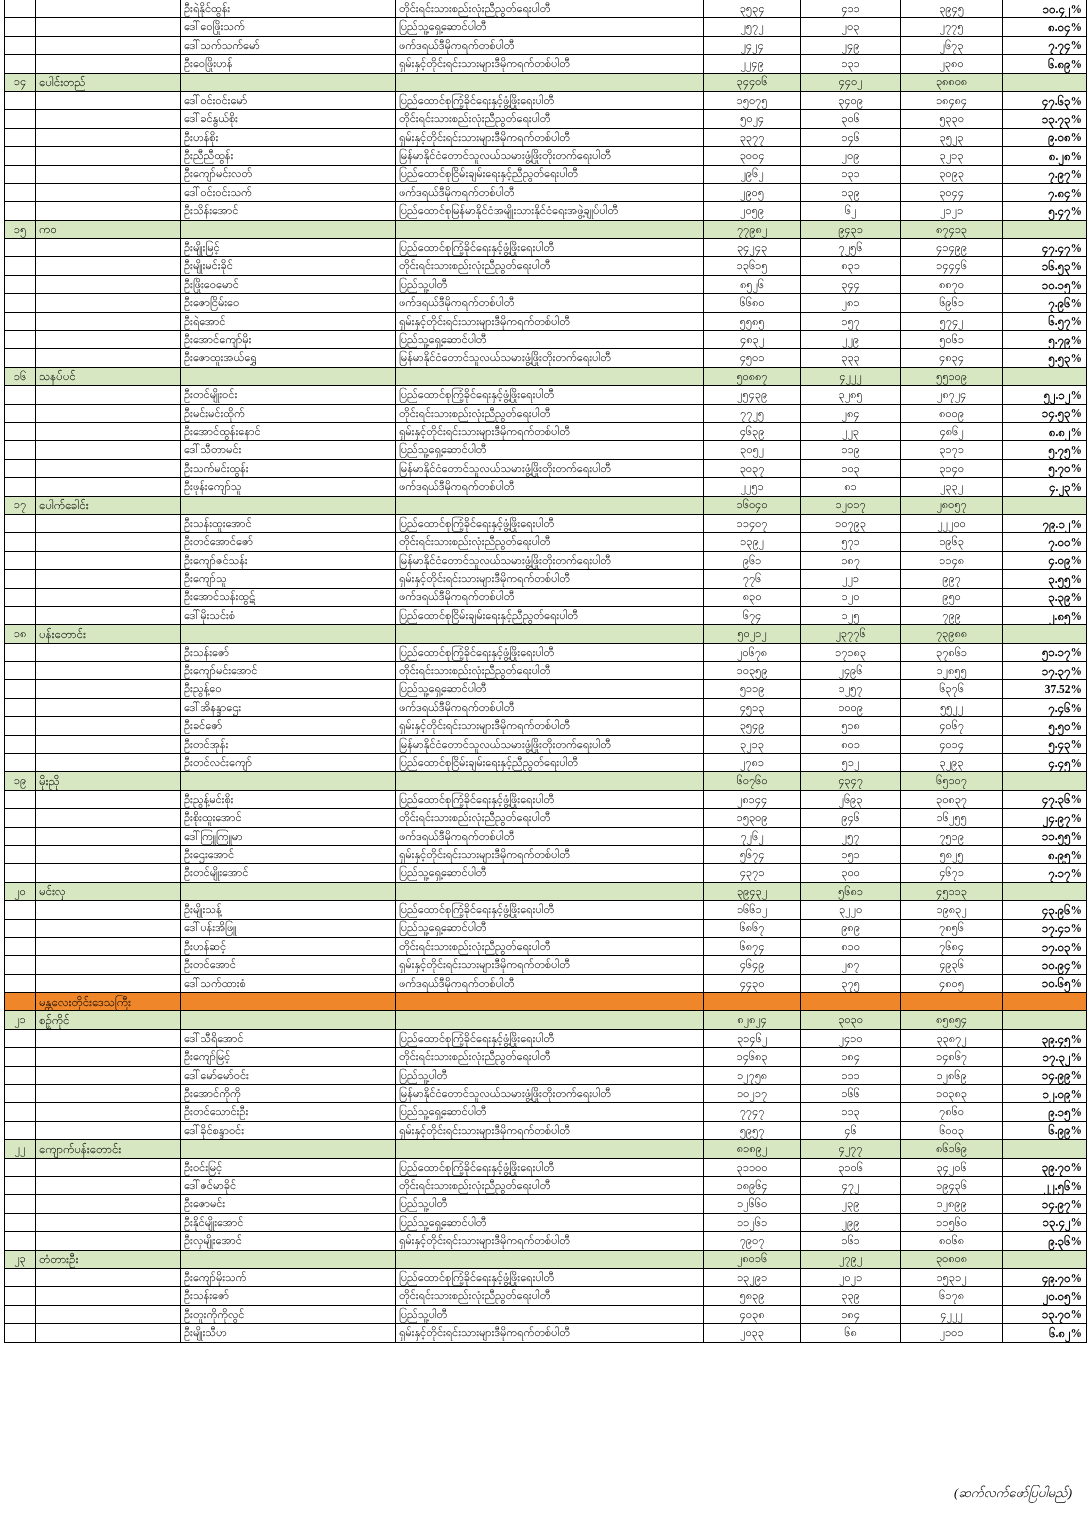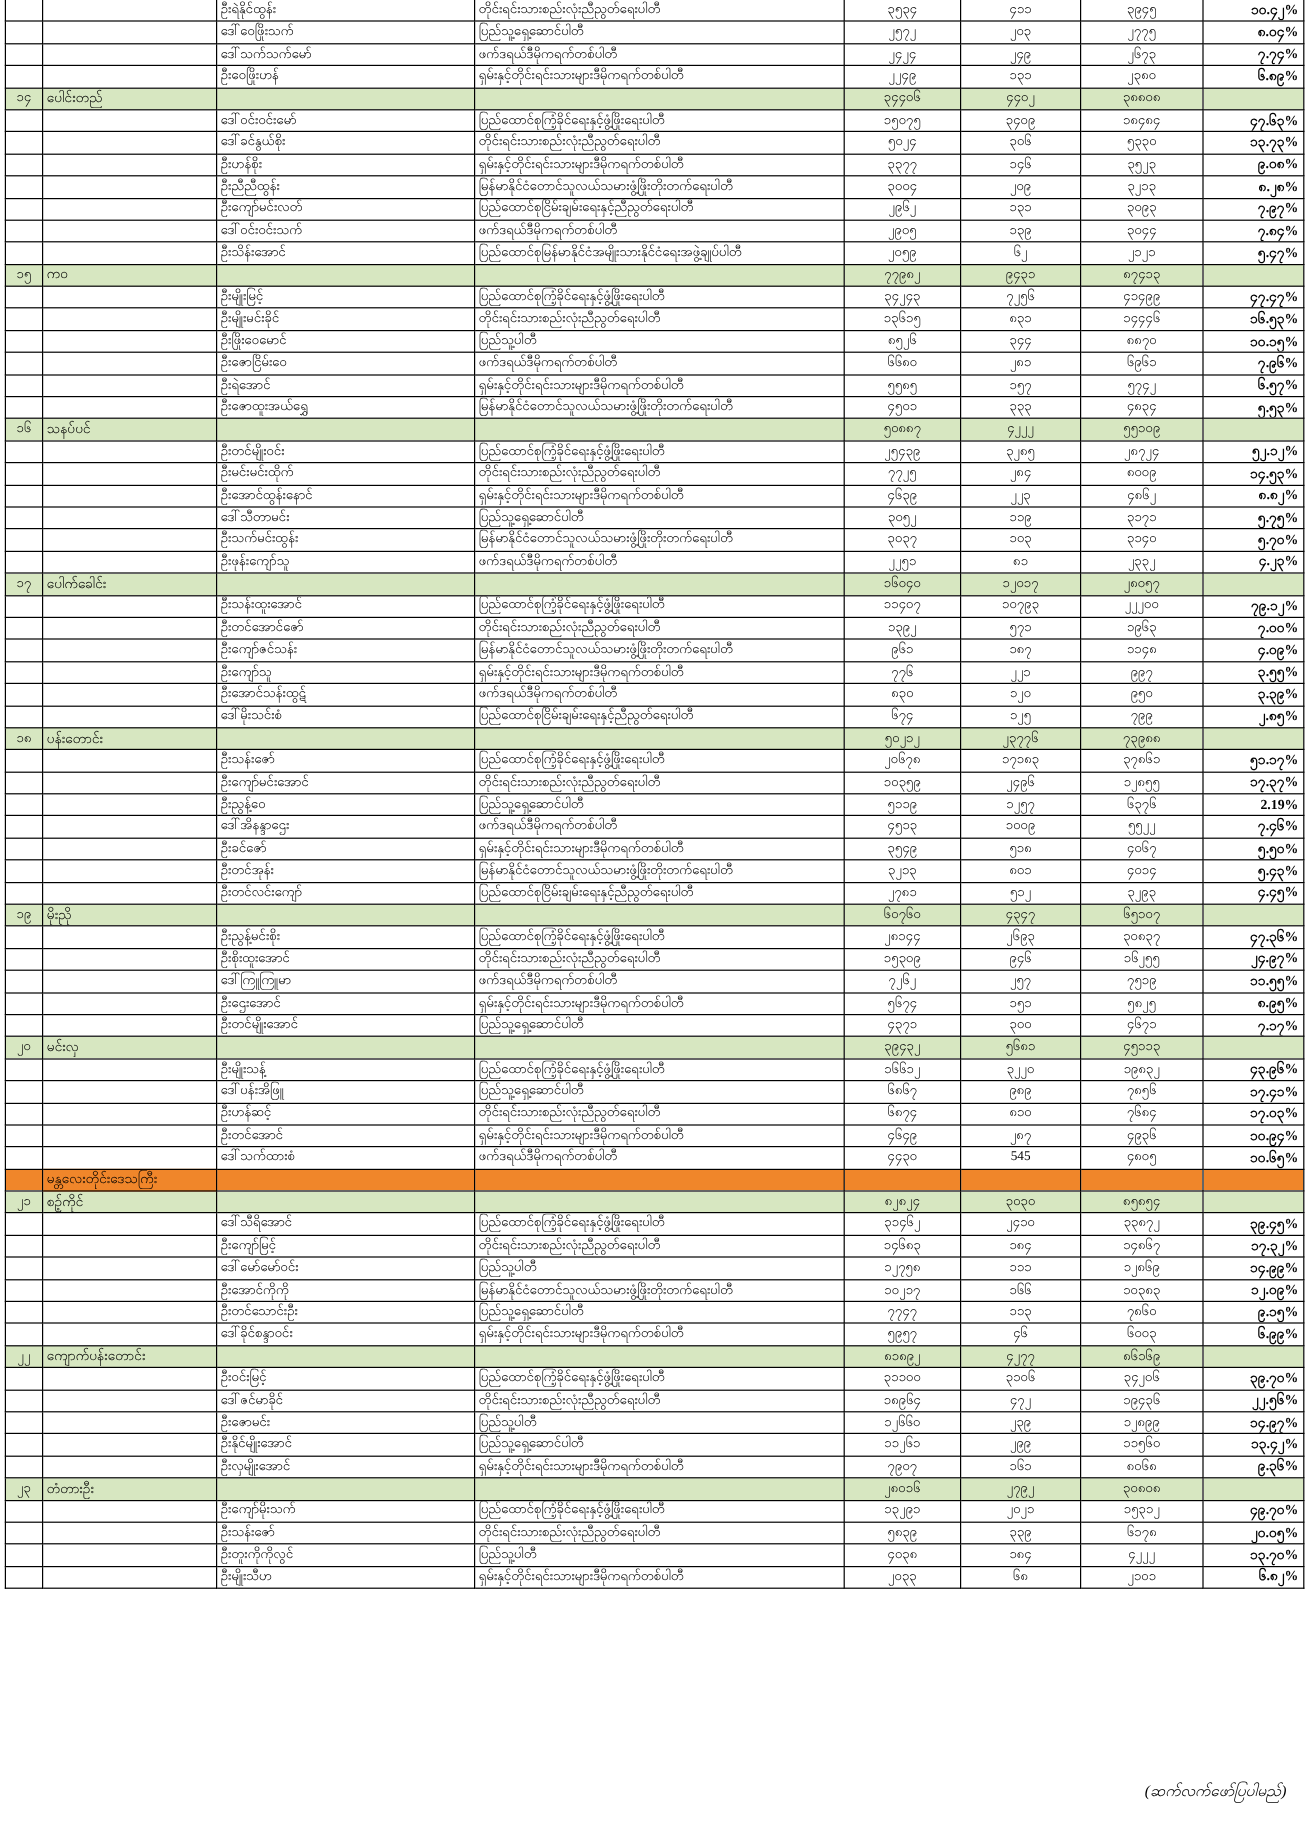--- a/index.html
+++ b/index.html
@@ -226,20 +226,30 @@
           <td class="l">ဦးရဲအောင်</td>
           <td class="l">ရှမ်းနှင့်တိုင်းရင်းသားများဒီမိုကရက်တစ်ပါတီ</td>
           <td class="c">၅၅၈၅</td>
           <td class="c">၁၅၇</td>
           <td class="c">၅၇၄၂</td>
           <td class="pct">၆.၅၇%</td>
         </tr>
         <tr>
           <td class="c"></td>
           <td></td>
+          <td class="l">ဦးအောင်ကျော်မိုး</td>
+          <td class="l">ပြည်သူ့ရှေ့ဆောင်ပါတီ</td>
+          <td class="c">၄၈၃၂</td>
+          <td class="c">၂၂၉</td>
+          <td class="c">၅၀၆၁</td>
+          <td class="pct">၅.၇၉%</td>
+        </tr>
+        <tr>
+          <td class="c"></td>
+          <td></td>
           <td class="l">ဦးဇောထူးအယ်ရွှေ</td>
           <td class="l">မြန်မာနိုင်ငံတောင်သူလယ်သမားဖွံ့ဖြိုးတိုးတက်ရေးပါတီ</td>
           <td class="c">၄၅၀၁</td>
           <td class="c">၃၃၃</td>
           <td class="c">၄၈၃၄</td>
           <td class="pct">၅.၅၃%</td>
         </tr>
         <tr class="sec">
           <td class="c">၁၆</td>
           <td class="l township">သနပ်ပင်</td>
@@ -411,21 +421,21 @@
           <td class="pct">၁၇.၃၇%</td>
         </tr>
         <tr>
           <td class="c"></td>
           <td></td>
           <td class="l">ဦးညွန့်ဝေ</td>
           <td class="l">ပြည်သူ့ရှေ့ဆောင်ပါတီ</td>
           <td class="c">၅၁၁၉</td>
           <td class="c">၁၂၅၇</td>
           <td class="c">၆၃၇၆</td>
-          <td class="pct">2.19%</td>
+          <td class="pct">37.52%</td>
         </tr>
         <tr>
           <td class="c"></td>
           <td></td>
           <td class="l">ဒေါ်အိနန္ဒာဌေး</td>
           <td class="l">ဖက်ဒရယ်ဒီမိုကရက်တစ်ပါတီ</td>
           <td class="c">၄၅၁၃</td>
           <td class="c">၁၀၀၉</td>
           <td class="c">၅၅၂၂</td>
           <td class="pct">၇.၄၆%</td>
@@ -569,21 +579,21 @@
           <td class="c">၂၈၇</td>
           <td class="c">၄၉၃၆</td>
           <td class="pct">၁၀.၉၄%</td>
         </tr>
         <tr>
           <td class="c"></td>
           <td></td>
           <td class="l">ဒေါ်သက်ထားစံ</td>
           <td class="l">ဖက်ဒရယ်ဒီမိုကရက်တစ်ပါတီ</td>
           <td class="c">၄၄၃၀</td>
-          <td class="c">545</td>
+          <td class="c">၃၇၅</td>
           <td class="c">၄၈၀၅</td>
           <td class="pct">၁၀.၆၅%</td>
         </tr>
         <tr class="region">
           <td class="c"></td>
           <td class="l label">မန္တလေးတိုင်းဒေသကြီး</td>
           <td></td>
           <td></td>
           <td></td>
           <td></td>

